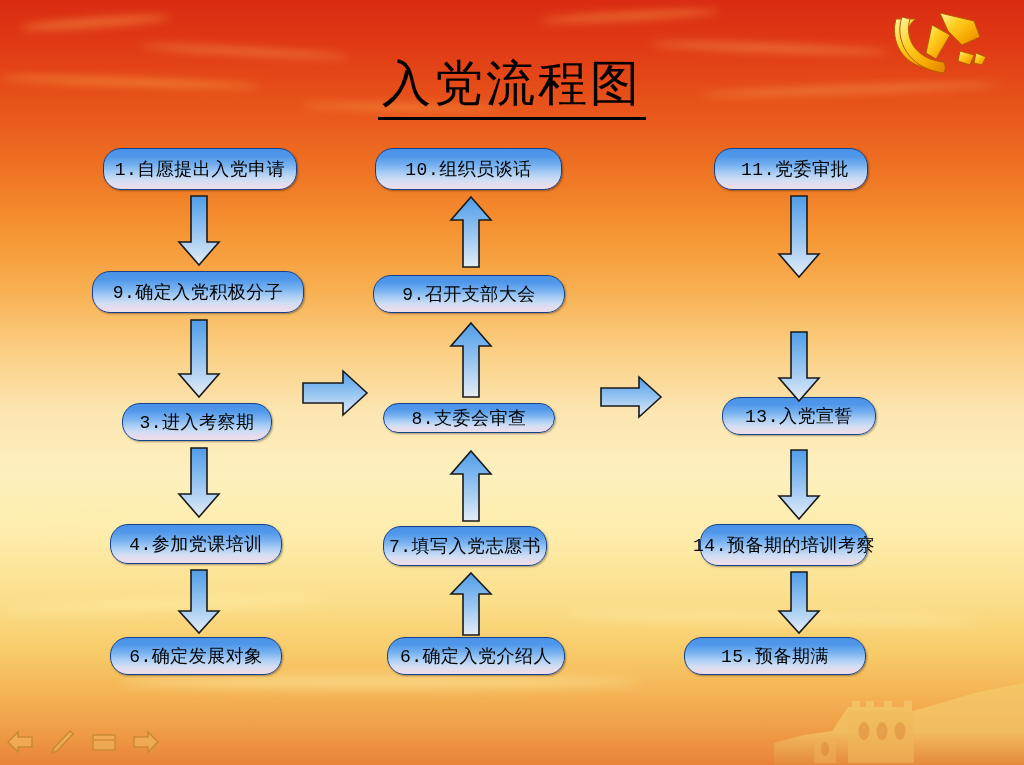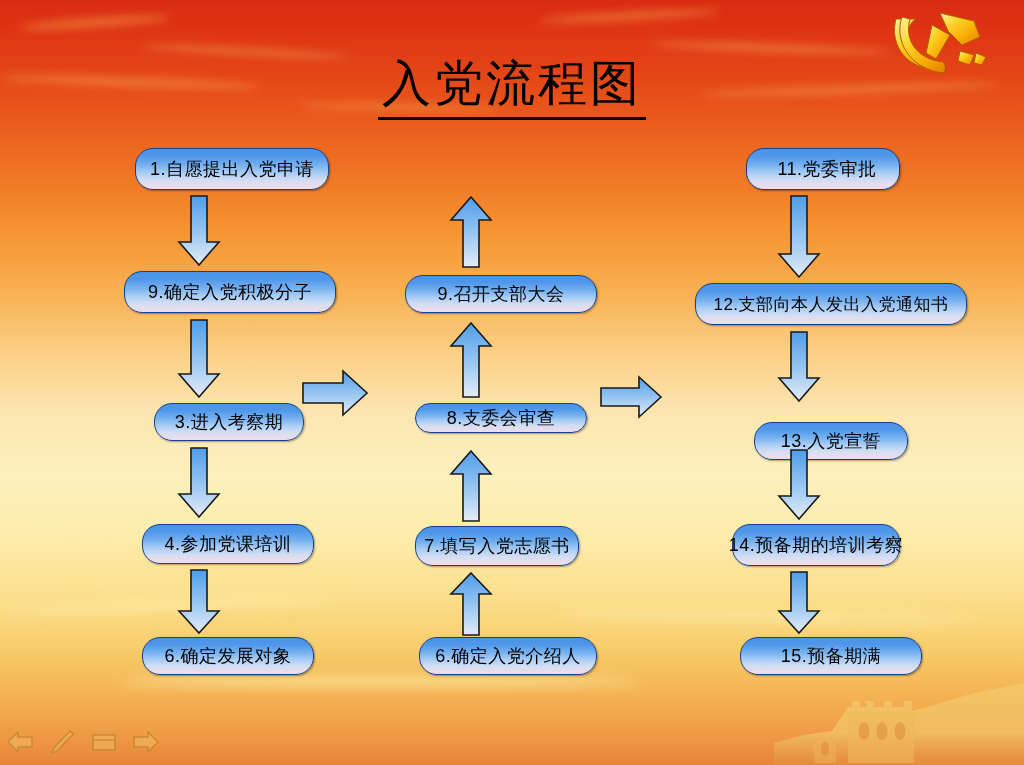--- a/index.html
+++ b/index.html
@@ -60,24 +60,23 @@
   
   .node {
     position:absolute;
     border:1.6px solid #16418c;
     border-radius:18px;
     background:linear-gradient(to bottom,
         #4a93e8 0%, #4f97ea 18%, #79b3f0 42%, #a9cdf5 60%,
         #d2def3 78%, #e6dced 90%, #ecdfe9 100%);
     box-shadow:1px 1px 2px rgba(0,0,0,0.35);
     display:flex; align-items:center; justify-content:center;
-    font-family:Liberation Sans, sans-serif;
+    font-family:Liberation Mono, monospace;
     font-size:18px; color:#000; white-space:nowrap;
     letter-spacing:0.5px;
-    margin-left:32px;
   }
   .node.wide { font-size:17px; }
 
   
   .arrow { position:absolute; }
   .arrow svg { display:block; overflow:visible; }
 
   
   #navbar { position:absolute; left:6px; bottom:8px; width:150px; height:28px; }
   .navbtn { position:absolute; top:0; cursor:pointer; }
@@ -142,30 +141,30 @@
       <path d="M88,46 L98,50 L94,58 L86,56 Z"></path>
     </g>
   </svg>
 
   <div class="node" style="left:103px; top:148px; width:194px; height:42px;">1.自愿提出入党申请</div>
   <div class="node" style="left:92px;  top:271px; width:212px; height:42px;">9.确定入党积极分子</div>
   <div class="node" style="left:122px; top:403px; width:150px; height:38px;">3.进入考察期</div>
   <div class="node" style="left:110px; top:524px; width:172px; height:40px;">4.参加党课培训</div>
   <div class="node" style="left:110px; top:637px; width:172px; height:38px;">6.确定发展对象</div>
 
+  <div class="node" style="left:375px; top:148px; width:187px; height:42px;">10.组织员谈话</div>
   <div class="node" style="left:373px; top:275px; width:192px; height:38px;">9.召开支部大会</div>
   <div class="node" style="left:383px; top:403px; width:172px; height:30px;">8.支委会审查</div>
   <div class="node" style="left:383px; top:526px; width:164px; height:40px;">7.填写入党志愿书</div>
   <div class="node" style="left:387px; top:637px; width:178px; height:38px;">6.确定入党介绍人</div>
 
   <div class="node" style="left:714px; top:148px; width:154px; height:42px;padding-left:8px;">11.党委审批</div>
-  <div class="node wide" style="left:663px; top:283px; width:272px; height:42px;">12.支部向本人发出入党通知书</div>
-  <div class="node" style="left:722px; top:422px; width:154px; height:38px;">13.入党宣誓</div>
+  <div class="node" style="left:722px; top:397px; width:154px; height:38px;">13.入党宣誓</div>
   <div class="node" style="left:700px; top:524px; width:168px; height:42px;">14.预备期的培训考察</div>
-  <div class="node" style="left:708px; top:637px; width:182px; height:38px;text-align:right;">15.预备期满</div>
+  <div class="node" style="left:684px; top:637px; width:182px; height:38px;text-align:right;">15.预备期满</div>
 
   <div class="arrow" style="left:178px; top:196px;">
     <svg width="42" height="70" viewBox="0 0 42 70">
       <defs>
           <linearGradient id="ad1" x1="0" y1="0" x2="0" y2="1">
         <stop offset="0%" stop-color="#4f9de9"></stop>
             <stop offset="55%" stop-color="#9cc8f2"></stop>
         <stop offset="100%" stop-color="#e4ecf7"></stop>
           </linearGradient>
         </defs>

